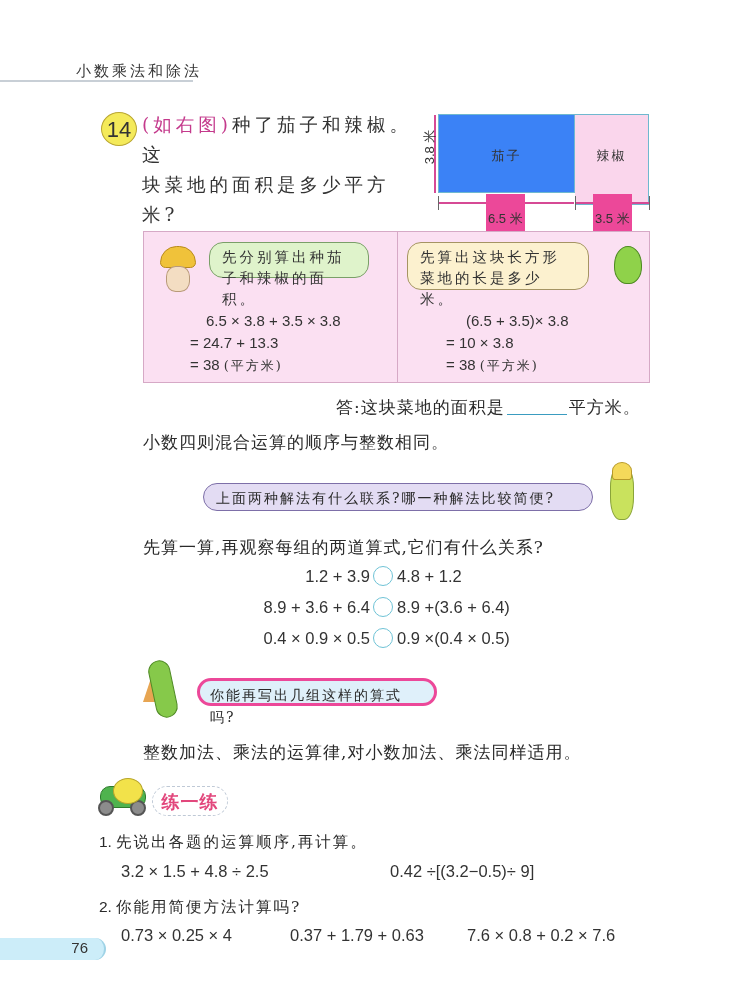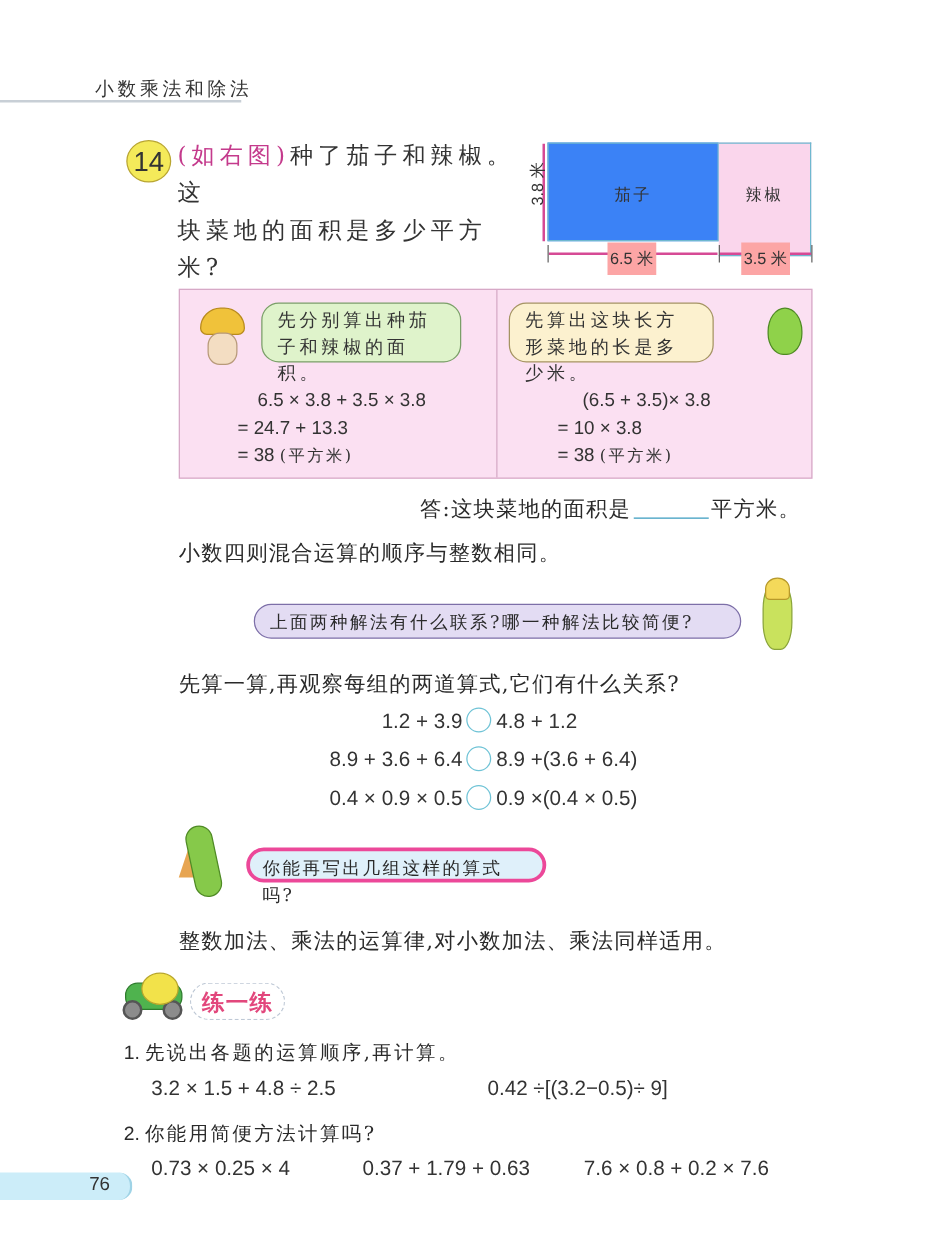--- a/index.html
+++ b/index.html
@@ -20,28 +20,28 @@
     .problem-text { left: 142px; top: 110px; width: 270px; font-size: 18.5px; line-height: 30px; letter-spacing: 4px; color: #333; }
     .problem-text .pink { color: #c43a8c; }
 
     
     .diagram { left: 418px; top: 110px; width: 240px; height: 105px; }
     .rect-eggplant { left: 20px; top: 4px; width: 137px; height: 79px; background: #3b82f6; border: 1px solid #6fb8cf; }
     .rect-pepper { left: 157px; top: 4px; width: 74px; height: 91px; background: #fad6ec; border: 1px solid #6fb8cf; border-left: none; }
     .rect-label { position: absolute; width: 100%; top: 32px; text-align: center; font-size: 13px; color: #333; letter-spacing: 2px; }
     .dim-v-label { left: -5px; top: 28px; font-size: 13px; transform: rotate(-90deg); color: #333; white-space: nowrap; }
     .dim-line { background: #d64a95; }
-    .dim-h-label { font-size: 13px; color: #333; background: #fca5a5; padding: 4px 2px; }
+    .dim-h-label { font-size: 13px; color: #333; background: #ec4899; padding: 16px 2px; }
 
     
     .solutions { left: 143px; top: 231px; width: 507px; height: 152px; background: #fbe0f2; border: 1px solid #d6a9c6; }
     .sol-divider { left: 253px; top: 0; width: 1px; height: 100%; background: #d6a9c6; }
     .bubble { border-radius: 14px; font-size: 14.5px; line-height: 21px; letter-spacing: 3px; padding: 4px 12px; color: #333; }
-    .bubble-green { left: 65px; top: 10px; width: 160px; height: 48px; background: #dff3cb; border: 1px solid #7a9f68; }
-    .bubble-yellow { left: 263px; top: 10px; width: 164px; height: 48px; background: #fcf1cf; border: 1px solid #a59463; }
+    .bubble-green { left: 65px; top: 10px; width: 160px; height: 36px; background: #dff3cb; border: 1px solid #7a9f68; }
+    .bubble-yellow { left: 263px; top: 10px; width: 182px; height: 48px; background: #fcf1cf; border: 1px solid #a59463; }
     .calc { font-size: 15px; line-height: 22px; color: #333; white-space: pre; }
     .calc .cn { font-family: "DejaVu Serif", serif; font-size: 13px; letter-spacing: 2px; }
 
     
     .mushroom-cap { left: 16px; top: 14px; width: 36px; height: 22px; border-radius: 18px 18px 6px 6px; background: #f0c23a; border: 1px solid #b98b1d; }
     .mushroom-body { left: 22px; top: 34px; width: 24px; height: 26px; border-radius: 40%; background: #f3ddc2; border: 1px solid #b89a7a; }
     .pepper-body { left: 470px; top: 14px; width: 28px; height: 38px; border-radius: 50% 50% 45% 45%; background: #8fd24a; border: 1px solid #4e8a23; }
 
     .answer { left: 336px; top: 396px; font-size: 17px; letter-spacing: 1px; }
     .answer-blank { display: inline-block; width: 60px; border-bottom: 1.5px solid #3a9cc0; margin: 0 2px; vertical-align: -2px; }

